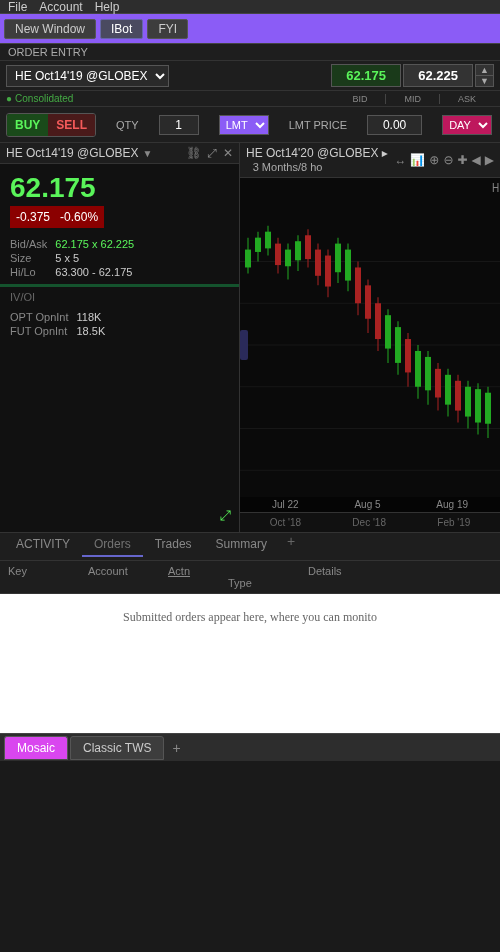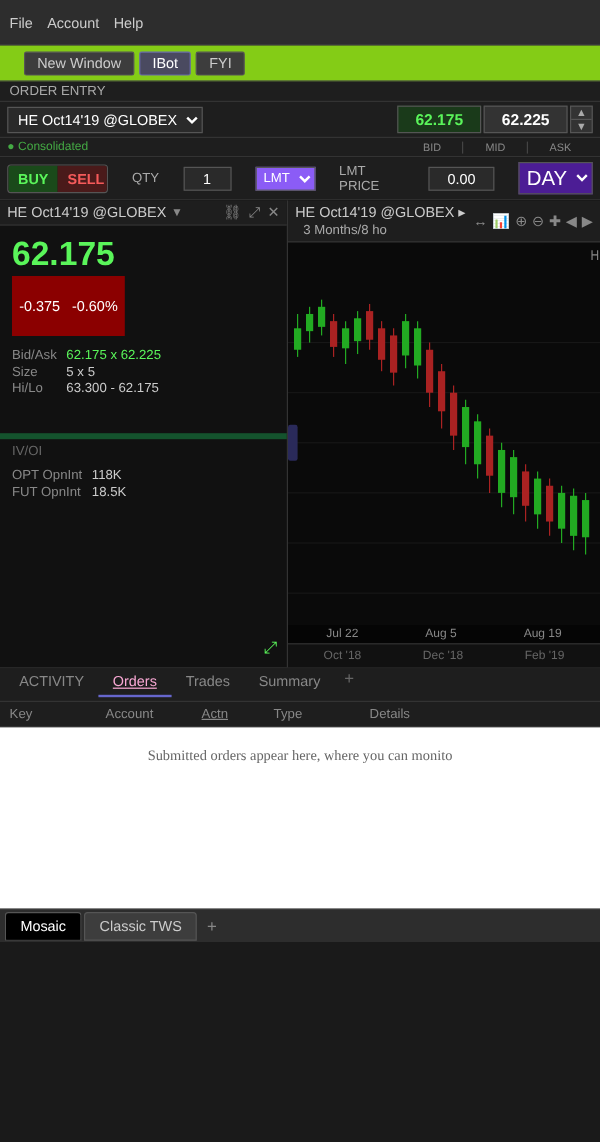--- a/index.html
+++ b/index.html
@@ -11,38 +11,38 @@
       font-size: 12px;
       color: #cccccc;
       overflow: hidden;
     }
 
     
     .menu-bar {
       background: #2d2d2d;
       display: flex;
       align-items: center;
-      height: 38px;
+      height: 14px;
       padding: 0 8px;
       gap: 12px;
       border-bottom: 1px solid #444;
     }
     .menu-item {
       color: #cccccc;
       font-size: 12px;
       cursor: pointer;
     }
 
     
     .toolbar {
-      background: #84cc16;
+      background: #8b5cf6;
       display: flex;
       align-items: center;
       height: 30px;
-      padding: 0 20px;
+      padding: 0 4px;
       gap: 4px;
       border-bottom: 1px solid #444;
     }
     .toolbar-btn {
       background: #3d3d3d;
       color: #ccc;
       border: 1px solid #555;
       padding: 2px 10px;
       font-size: 12px;
       cursor: pointer;
@@ -166,25 +166,25 @@
     .lmt-select {
       background: #8b5cf6;
       border: 1px solid #555;
       color: #fff;
       padding: 2px 2px;
       font-size: 11px;
       cursor: pointer;
     }
 
     .day-select {
-      background: #4c1d95;
+      background: #be185d;
       border: 1px solid #555;
       color: #fff;
       padding: 2px 2px;
-      font-size: 17px;
+      font-size: 11px;
       cursor: pointer;
     }
 
     
     .main-area {
       display: flex;
       height: 390px;
       border-bottom: 1px solid #333;
     }
 
@@ -232,21 +232,21 @@
 
     .main-price {
       font-size: 28px;
       font-weight: bold;
       color: #5af55a;
     }
 
     .price-change {
       background: #8b0000;
       color: #fff;
-      padding: 18px 6px;
+      padding: 4px 6px;
       font-size: 12px;
       display: inline-block;
       margin-top: 2px;
     }
 
     .data-grid {
       padding: 6px 10px;
       display: grid;
       grid-template-columns: auto 1fr;
       gap: 2px 8px;
@@ -261,22 +261,21 @@
       color: #ccc;
       font-size: 11px;
     }
 
     .data-val.green { color: #5af55a; }
 
     .section-header {
       color: #666;
       font-size: 11px;
       padding: 4px 10px 2px;
-      border-top: 5px solid #14532d;
-      margin-top: 25px;
+      border-top: 3px solid #14532d;
     }
 
     .expand-btn {
       position: absolute;
       bottom: 8px;
       right: 8px;
       color: #5af55a;
       font-size: 14px;
       cursor: pointer;
     }
@@ -366,23 +365,22 @@
 
     .tab {
       padding: 4px 12px;
       font-size: 12px;
       color: #888;
       cursor: pointer;
       border-bottom: 2px solid transparent;
     }
 
     .tab.active {
-      color: #f9a8d4;
+      color: #737373;
       border-bottom: 2px solid #6666cc;
-      text-decoration: underline;
     }
 
     .tab-add {
       color: #666;
       font-size: 14px;
       cursor: pointer;
       padding: 0 8px;
     }
 
     .tab-content {
@@ -399,21 +397,21 @@
     }
 
     .table-col {
       color: #888;
       font-size: 11px;
     }
 
     .table-col-key { width: 80px; }
     .table-col-account { width: 80px; }
     .table-col-actn { width: 60px; text-decoration: underline; }
-    .table-col-type { width: 80px; }
+    .table-col-type { width: 80px; margin-top: 12px; }
     .table-col-details { flex: 1; }
 
     .empty-message {
       color: #666;
       font-size: 12px;
       padding: 16px 8px;
       text-align: center;
       white-space: nowrap;
       overflow: hidden;
       text-overflow: ellipsis;
@@ -436,21 +434,21 @@
       font-size: 12px;
       color: #ccc;
       cursor: pointer;
       border: 1px solid #555;
       border-radius: 3px 3px 0 0;
       background: #3d3d3d;
       margin-right: 2px;
     }
 
     .footer-tab.active {
-      background: #000000;
+      background: #d946ef;
       color: #fff;
       border-bottom-color: #4a4a4a;
     }
 
     .footer-tab-add {
       color: #888;
       font-size: 14px;
       cursor: pointer;
       padding: 0 6px;
     }
@@ -573,21 +571,21 @@
       <span class="data-key">FUT OpnInt</span>
       <span class="data-val">18.5K</span>
     </div>
 
     <div class="expand-btn">⤢</div>
   </div>
 
   <div class="right-panel">
     <div class="chart-header">
       <span class="chart-title">
-        <span>HE Oct14'19 @GLOBEX ▸</span>
+        <span>HE Oct14'20 @GLOBEX ▸</span>
         &nbsp;
         <span style="color:#aaa;font-size:11px;">3 Months/8 ho</span>
       </span>
       <div class="chart-toolbar">
         <span class="chart-icon">↔</span>
         <span class="chart-icon">📊</span>
         <span class="chart-icon">⊕</span>
         <span class="chart-icon">⊖</span>
         <span class="chart-icon">✚</span>
         <span class="chart-icon">◀</span>

